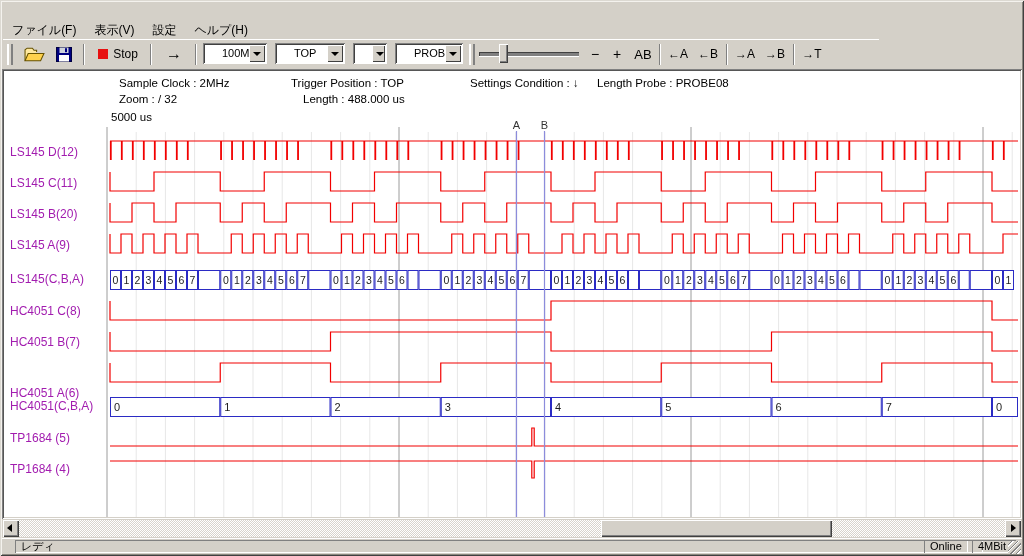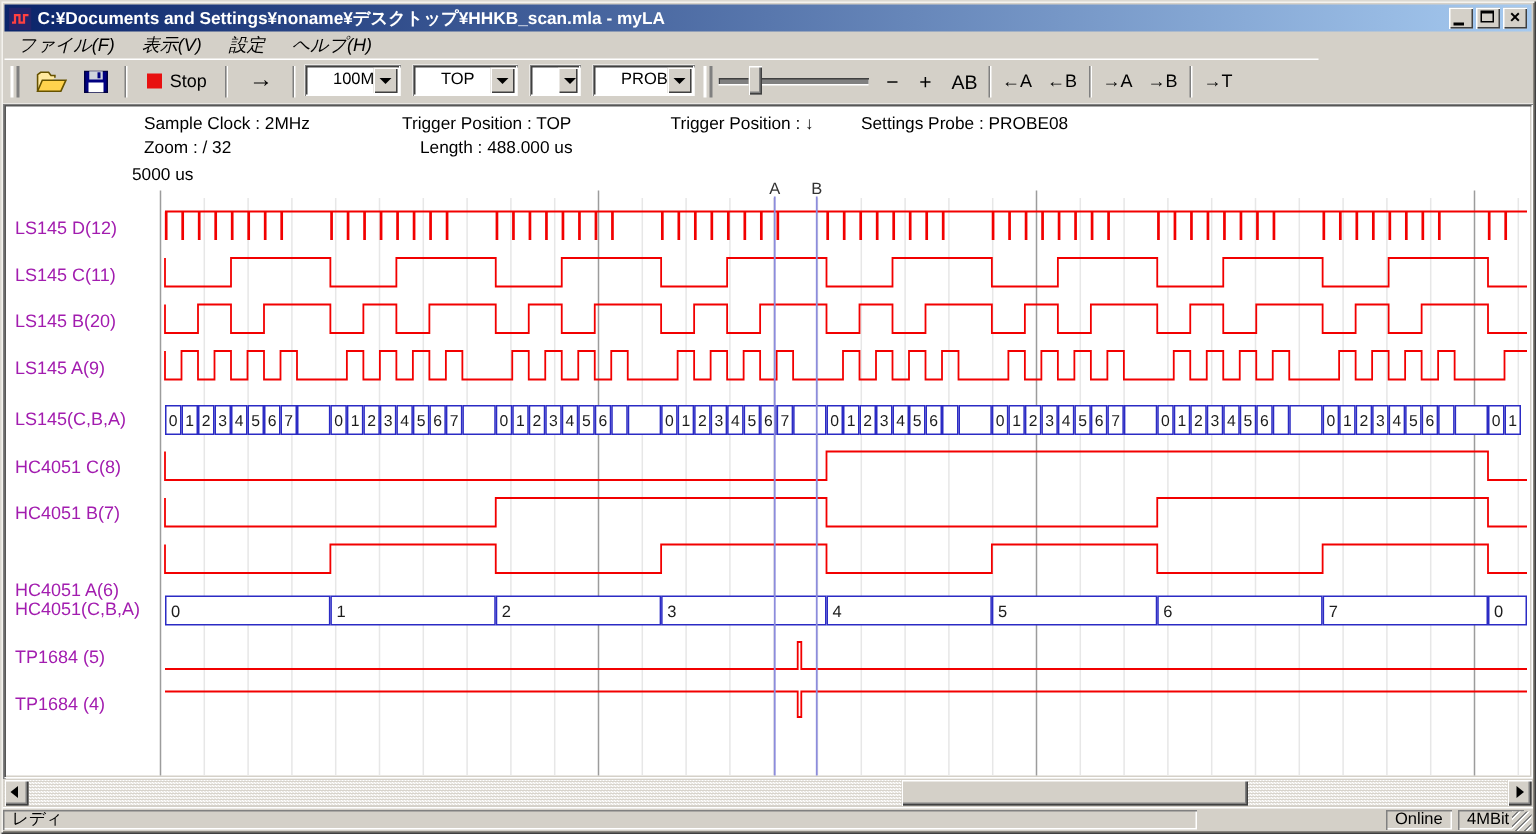--- a/index.html
+++ b/index.html
@@ -9,79 +9,61 @@
     box-shadow:inset 1px 1px 0 0 #dcd9d2, inset -1px -1px 0 0 #404040,
                inset 2px 2px 0 0 #f4f2ee, inset -2px -2px 0 0 #8a877f;}
   .titlebar{position:absolute;left:3px;top:3px;width:1018px;height:18px;display:flex;align-items:center;padding-left:3px;}
   .title-text{color:#fff;font-size:11.5px;font-weight:bold;margin-left:4px;white-space:nowrap;}
   .wbtns{position:absolute;right:3px;top:2px;display:flex;gap:0;}
   .wbtn{width:16px;height:14px;background:#d4d0c8;margin-left:2px;position:relative;
     box-shadow:inset 1px 1px 0 #fff, inset -1px -1px 0 #404040;}
   .glyph-min{position:absolute;left:3px;bottom:2px;width:7px;height:2px;background:#000;}
   .glyph-max{position:absolute;left:3px;top:2px;width:9px;height:8px;border:1px solid #000;border-top-width:2px;}
   .glyph-x{position:absolute;left:0;top:-1px;width:16px;text-align:center;font-size:12px;font-weight:bold;color:#000;line-height:15px;}
-  .menubar{position:absolute;left:3px;top:22px;width:1018px;height:16px;display:flex;align-items:center;font-size:12px;font-style:italic;}
+  .menubar{position:absolute;left:3px;top:22px;width:1018px;height:16px;display:flex;align-items:center;font-size:12px;}
   .menu-item{padding:0 9px;height:16px;line-height:16px;color:#000;}
   .toolbar{position:absolute;left:3px;top:39px;width:876px;height:29px;border-top:1px solid #fff;}
   .grip{position:absolute;top:4px;width:6px;height:21px;border-left:2px solid #fff;border-right:2px solid #808080;}
   .tsep{position:absolute;top:4px;width:2px;height:21px;border-left:1px solid #808080;border-right:1px solid #fff;}
   .tbtn{position:absolute;top:2px;height:24px;display:flex;align-items:center;justify-content:center;color:#000;font-size:12px;}
   .combo{position:absolute;top:3px;height:21px;background:#fff;display:flex;
     box-shadow:inset 1px 1px 0 #808080, inset -1px -1px 0 #fff, inset 2px 2px 0 #404040;}
   .combo-text{flex:1;font-size:11px;line-height:21px;padding-left:19px;white-space:nowrap;overflow:hidden;}
   .combo-btn{width:16px;height:17px;margin:2px 2px 0 0;background:#d4d0c8;position:relative;
     box-shadow:inset 1px 1px 0 #fff, inset -1px -1px 0 #404040;}
   .combo-btn:after{content:"";position:absolute;left:4px;top:7px;border:4px solid transparent;border-top:4px solid #000;}
   .slider-track{position:absolute;top:12px;height:4px;background:#808080;
     box-shadow:inset 1px 1px 0 #404040, 0 1px 0 #fff;}
   .slider-thumb{position:absolute;top:4px;width:9px;height:19px;background:#d4d0c8;
     box-shadow:inset 1px 1px 0 #fff, inset -1px -1px 0 #404040, inset -2px -2px 0 #808080;}
   .stop-sq{width:10px;height:10px;margin-right:5px;}
   .content{position:absolute;left:2px;top:69px;width:1020px;height:450px;background:#fff;
     box-shadow:inset 1px 1px 0 #808080, inset -1px -1px 0 #fff, inset 2px 2px 0 #565656, inset -2px -2px 0 #d4d0c8;}
   .overlay{position:absolute;left:0;top:0;width:1024px;height:556px;pointer-events:none;}
-  .info{position:absolute;font-size:11.5px;color:#000;white-space:nowrap;}
+  .info{position:absolute;font-size:11.5px;color:#000;white-space:nowrap;margin-left:23px;}
   .ch{position:absolute;left:10px;font-size:12px;color:#a21caf;white-space:nowrap;}
   .hscroll{position:absolute;left:3px;top:520px;width:1018px;height:17px;
     background:conic-gradient(#ffffff 25%, #d8d4cc 0 50%, #ffffff 0 75%, #d8d4cc 0);background-size:2px 2px;}
   .sbtn{position:absolute;top:0;width:16px;height:17px;background:#d4d0c8;
     box-shadow:inset 1px 1px 0 #fff, inset -1px -1px 0 #404040, inset -2px -2px 0 #808080;}
   .arr-l{position:absolute;left:4px;top:4px;border:4px solid transparent;border-right:5px solid #000;border-left:none;}
   .arr-r{position:absolute;left:6px;top:4px;border:4px solid transparent;border-left:5px solid #000;border-right:none;}
   .sthumb{position:absolute;left:598px;top:0;width:231px;height:17px;background:#d4d0c8;
     box-shadow:inset 1px 1px 0 #fff, inset -1px -1px 0 #404040, inset -2px -2px 0 #808080;}
   .statusbar{position:absolute;left:2px;top:538px;width:1020px;height:16px;background:#d4d0c8;border-top:1px solid #fff;font-size:11px;}
   .spanel{position:absolute;top:1px;height:13px;line-height:13px;padding-left:6px;
     box-shadow:inset 1px 1px 0 #808080, inset -1px -1px 0 #fff;}
   .sgrip{position:absolute;right:1px;top:2px;width:13px;height:13px;
     background:repeating-linear-gradient(-45deg,#d4d0c8 0 2px,#ffffff 2px 3px,#808080 3px 4px);}
 </style>
 </head>
 <body>
 
 <div class="window">
 
-  <div class="titlebar" id="titlebar" style="background: linear-gradient(90deg, rgb(10, 36, 106), rgb(166, 202, 240));">
-    <svg width="15" height="15">
-      <rect x="0" y="0" width="15" height="15" fill="#24246a"></rect>
-      <polyline points="2,10 4,10 4,5 7,5 7,10 10,10 10,5 13,5" fill="none" stroke="#ff4040" stroke-width="1.5"></polyline>
-    </svg>
-    <span class="title-text">C:¥Documents and Settings¥noname¥デスクトップ¥HHKB_scan.mla - myLA</span>
-    <div class="wbtns">
-      <div class="wbtn">
-          <div class="glyph-min"></div>
-        </div>
-      <div class="wbtn">
-          <div class="glyph-max"></div>
-        </div>
-      <div class="wbtn">
-          <div class="glyph-x">×</div>
-        </div>
-    </div>
-  </div>
 
   <div class="menubar">
     <span class="menu-item">ファイル(F)</span>
     <span class="menu-item">表示(V)</span>
     <span class="menu-item">設定</span>
     <span class="menu-item">ヘルプ(H)</span>
   </div>
 
   <div class="toolbar">
     <div class="grip" style="left:4px"></div>
@@ -139,22 +121,22 @@
     <div class="tbtn" style="left:728px;width:28px">→A</div>
     <div class="tbtn" style="left:758px;width:28px">→B</div>
     <div class="tsep" style="left:790px"></div>
     <div class="tbtn" style="left:795px;width:28px">→T</div>
   </div>
 
   <div class="content"></div>
 
   <div class="info" style="left:96px;top:77px">Sample Clock : 2MHz</div>
   <div class="info" style="left:268px;top:77px">Trigger Position : TOP</div>
-  <div class="info" style="left:447px;top:77px">Trigger Position : ↓</div>
-  <div class="info" style="left:574px;top:77px">Settings Probe : PROBE08</div>
+  <div class="info" style="left:447px;top:77px">Settings Condition : ↓</div>
+  <div class="info" style="left:574px;top:77px">Length Probe : PROBE08</div>
   <div class="info" style="left:96px;top:93px">Zoom : /  32</div>
   <div class="info" style="left:280px;top:93px">Length : 488.000 us</div>
   <div class="info" style="left:88px;top:111px">5000 us</div>
 
   <div>
     <div class="ch" style="top:145px">LS145 D(12)</div>
     <div class="ch" style="top:176px">LS145 C(11)</div>
     <div class="ch" style="top:207px">LS145 B(20)</div>
     <div class="ch" style="top:238px">LS145 A(9)</div>
     <div class="ch" style="top:272px">LS145(C,B,A)</div>
@@ -373,18 +355,18 @@
     <div class="sbtn" style="left:0">
         <span class="arr-l"></span>
       </div>
     <div class="sthumb"></div>
     <div class="sbtn" style="left:1002px">
         <span class="arr-r"></span>
       </div>
   </div>
 
   <div class="statusbar">
-    <span class="spanel" style="left:0;width:796px">レディ</span>
+    <span class="spanel" style="left:13px;width:968px">レディ</span>
     <span class="spanel" style="left:922px;width:44px">Online</span>
     <span class="spanel" style="left:970px;width:44px">4MBit</span>
     <span class="sgrip"></span>
   </div>
 </div>
 
 </body></html>

